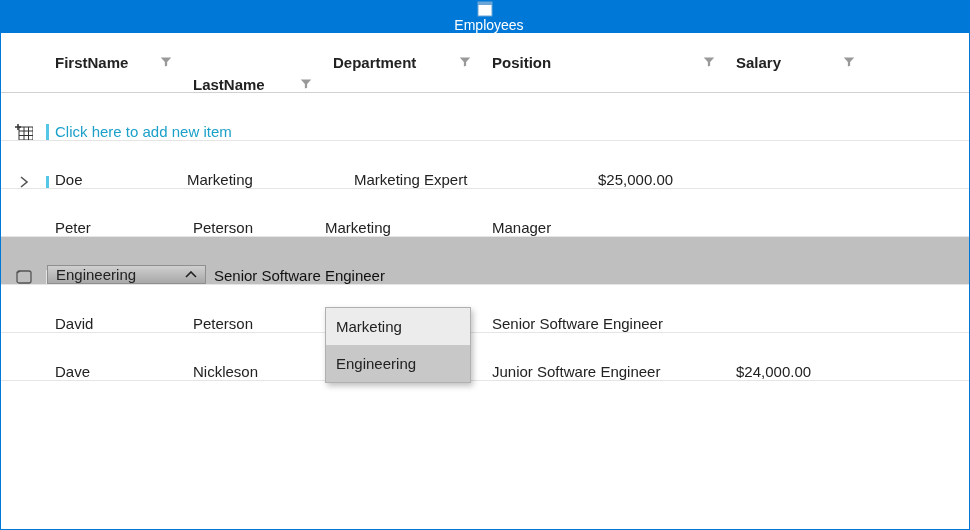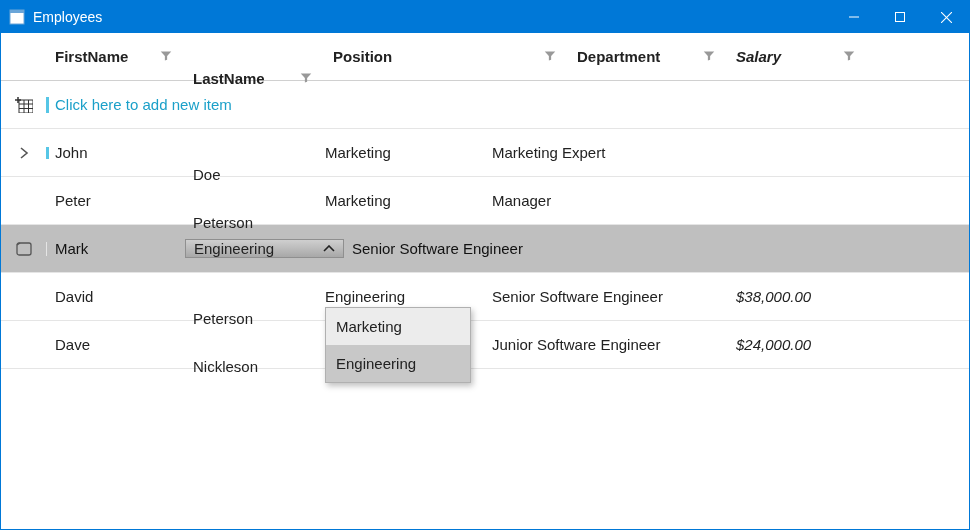--- a/index.html
+++ b/index.html
@@ -14,20 +14,21 @@
     border: 1px solid #0078d7;
   }
   
   .titlebar {
     height: 32px;
     background: #0078d7;
     color: #fff;
     display: flex;
     align-items: center;
     padding: 0 0 0 8px;
+    flex-direction: column;
   }
   .titlebar .app-icon {
     width: 16px; height: 16px;
     margin-right: 8px;
     display: inline-flex;
   }
   .titlebar .title {
     flex: 0 0 auto;
     font-size: 14px;
     font-weight: 400;
@@ -42,25 +43,25 @@
   
   .grid {
     width: 100%;
     position: relative;
   }
   .col-indicator { width: 46px; flex: 0 0 46px; }
   .col-first     { width: 138px; flex: 0 0 138px; }
   .col-last      { width: 140px; flex: 0 0 140px; margin-top: 44px; }
   .col-dept      { width: 159px; flex: 0 0 159px; }
   .col-pos       { width: 244px; flex: 0 0 244px; }
-  .col-salary    { width: 140px; flex: 0 0 140px; font-style: italic; }
+  .col-salary    { width: 140px; flex: 0 0 140px; }
 
   .header-row {
     display: flex;
-    height: 48px;
+    height: 60px;
     border-bottom: 1px solid #d0d0d0;
   }
   .header-cell {
     display: flex;
     align-items: center;
     justify-content: space-between;
     padding: 0 10px 0 8px;
     font-weight: 600;
     color: #222;
     border-right: 1px solid transparent;
@@ -69,21 +70,21 @@
   .filter-icon {
     width: 14px; height: 14px;
     color: #888;
     flex: 0 0 auto;
   }
 
   .new-row, .data-row {
     display: flex;
     height: 48px;
     border-bottom: 1px solid #e5e5e5;
-    align-items: center;
+    align-items: flex-end;
   }
   .cell {
     display: flex;
     align-items: center;
     padding: 0 8px;
   }
   .indicator-cell {
     width: 46px; flex: 0 0 46px;
     display: flex; align-items: center; justify-content: center;
     border-right: 1px solid #e5e5e5;
@@ -186,30 +187,30 @@
       </span>
     </div>
     <div class="header-cell col-last">
       <span>LastName</span>
       <span class="filter-icon">
         <svg viewBox="0 0 16 16" width="12" height="12">
             <path d="M1 2h14l-5.5 6v5l-3 1v-6z" fill="#999"></path>
           </svg>
       </span>
     </div>
+    <div class="header-cell col-dept">
+      <span>Department</span>
+      <span class="filter-icon">
+        <svg viewBox="0 0 16 16" width="12" height="12">
+            <path d="M1 2h14l-5.5 6v5l-3 1v-6z" fill="#999"></path>
+          </svg>
+      </span>
+    </div>
     <div class="header-cell col-pos">
       <span>Position</span>
-      <span class="filter-icon">
-        <svg viewBox="0 0 16 16" width="12" height="12">
-            <path d="M1 2h14l-5.5 6v5l-3 1v-6z" fill="#999"></path>
-          </svg>
-      </span>
-    </div>
-    <div class="header-cell col-dept">
-      <span>Department</span>
       <span class="filter-icon">
         <svg viewBox="0 0 16 16" width="12" height="12">
             <path d="M1 2h14l-5.5 6v5l-3 1v-6z" fill="#999"></path>
           </svg>
       </span>
     </div>
     <div class="header-cell col-salary">
       <span>Salary</span>
       <span class="filter-icon">
         <svg viewBox="0 0 16 16" width="12" height="12">
@@ -240,61 +241,59 @@
   <div id="rows-container">
       <div class="data-row">
         <div class="indicator-cell">
           <span class="expand-icon">
             <svg width="10" height="12" viewBox="0 0 10 12">
               <path d="M2 1l6 5-6 5" fill="none" stroke="#555" stroke-width="1.6"></path>
             </svg>
           </span>
           <span class="row-marker"></span>
         </div>
-        <div class="cell col-first">John</div>
         <div class="cell col-last">Doe</div>
         <div class="cell col-dept" style="padding: 0px;">Marketing</div>
         <div class="cell col-pos">Marketing Expert</div>
+        <div class="cell col-salary">$25,000.00</div>
       </div>
       <div class="data-row">
         <div class="indicator-cell"></div>
         <div class="cell col-first">Peter</div>
         <div class="cell col-last">Peterson</div>
         <div class="cell col-dept" style="padding: 0px;">Marketing</div>
         <div class="cell col-pos">Manager</div>
       </div>
       <div class="data-row selected">
         <div class="indicator-cell">
           <span>
             <svg width="16" height="14" viewBox="0 0 16 14">
               <rect x="1" y="1" width="14" height="12" rx="2" fill="none" stroke="#555" stroke-width="1.3"></rect>
               <path d="M1 3l3 -2" stroke="#555" stroke-width="1.3" fill="none"></path>
             </svg>
           </span>
         </div>
-        <div class="cell col-first">Mark</div>
         <div class="col-dept" style="padding: 0px;">
           <div class="editor-cell">
             <span>Engineering</span>
             <span class="chev">
               <svg width="12" height="8" viewBox="0 0 12 8">
                 <path d="M1 6l5-5 5 5" fill="none" stroke="#222" stroke-width="1.6"></path>
               </svg>
             </span>
           </div>
         </div>
         <div class="cell col-pos">Senior Software Engineer</div>
       </div>
       <div class="data-row">
         <div class="indicator-cell"></div>
         <div class="cell col-first">David</div>
         <div class="cell col-last">Peterson</div>
         <div class="cell col-dept" style="padding: 0px;">Engineering</div>
         <div class="cell col-pos">Senior Software Engineer</div>
-        <div class="cell col-salary">$38,000.00</div>
       </div>
       <div class="data-row">
         <div class="indicator-cell"></div>
         <div class="cell col-first">Dave</div>
         <div class="cell col-last">Nickleson</div>
         <div class="cell col-dept" style="padding: 0px;">Engineering</div>
         <div class="cell col-pos">Junior Software Engineer</div>
         <div class="cell col-salary">$24,000.00</div>
       </div>
     </div>

